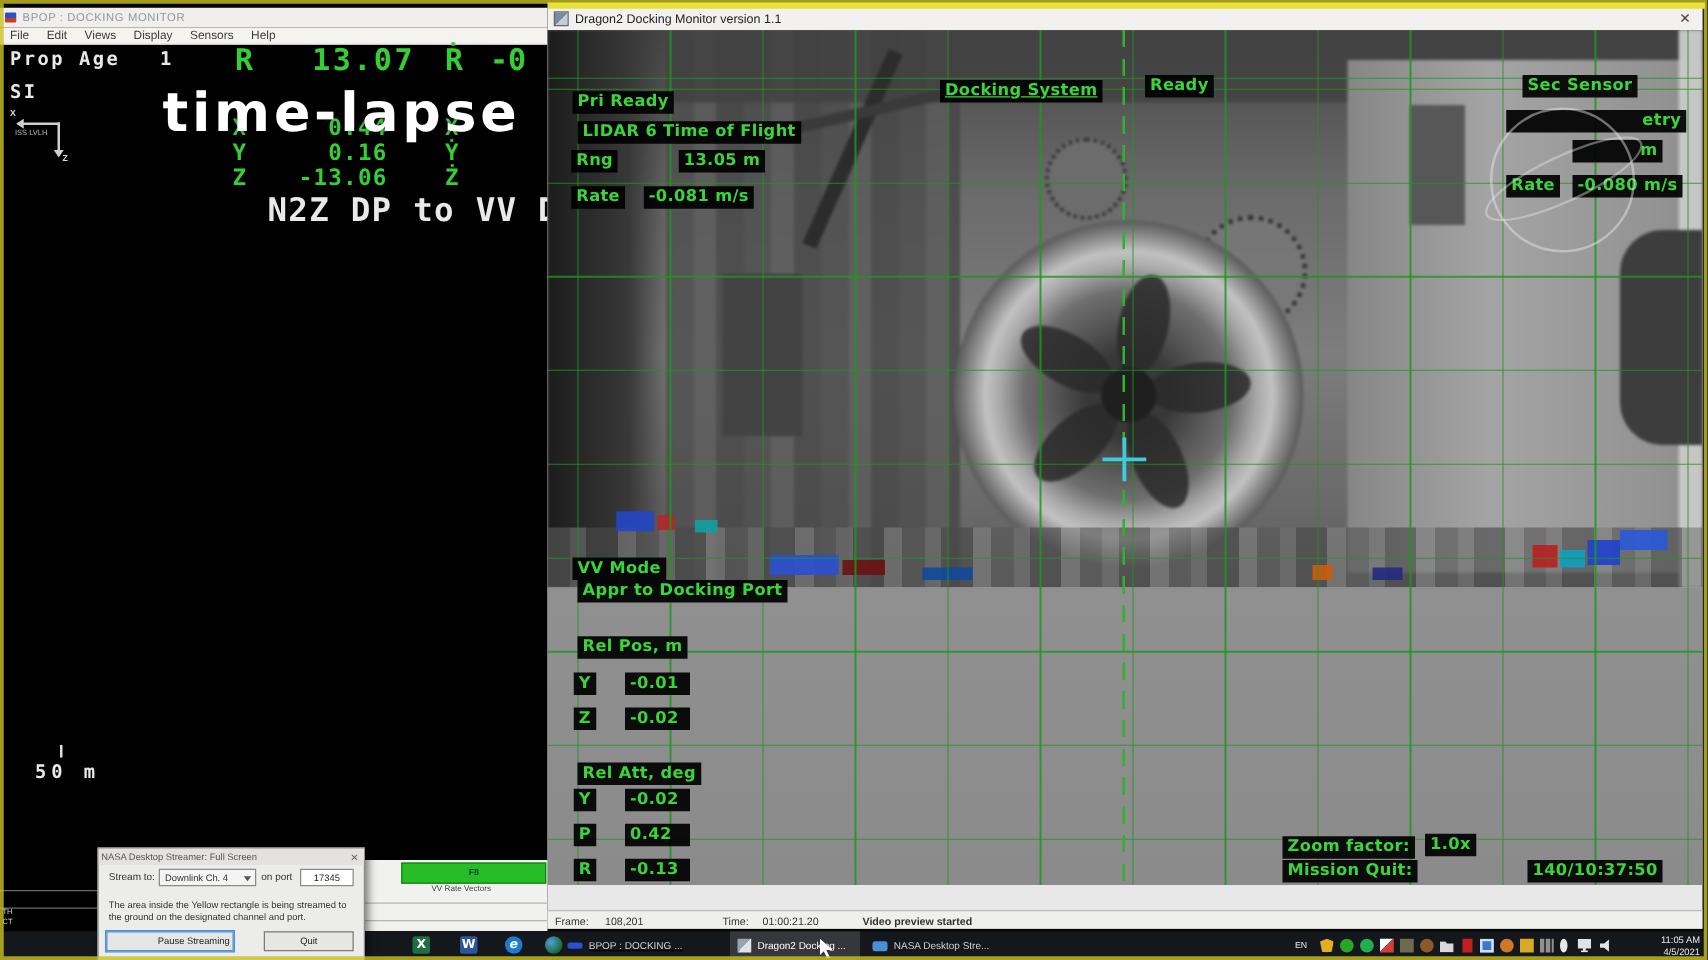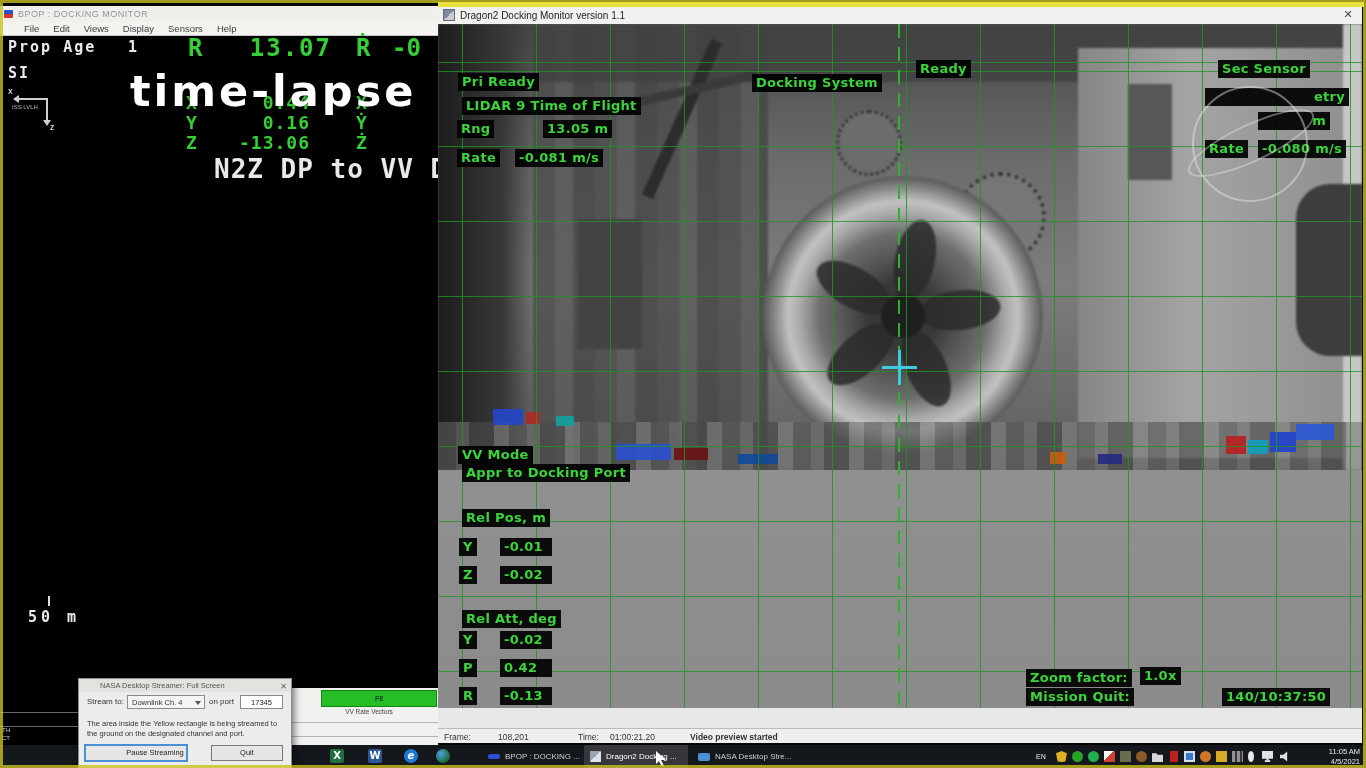--- a/index.html
+++ b/index.html
@@ -5,21 +5,21 @@
   html,body{margin:0;padding:0;background:#000;width:1366px;height:768px;overflow:hidden;
     font-family:"Liberation Sans",sans-serif;}
   #screen{position:absolute;left:0;top:0;width:1366px;height:768px;background:#050505;overflow:hidden;}
   .abs{position:absolute;}
 
   
   .left-win{position:absolute;left:0;top:6px;width:438px;height:739px;background:#000;overflow:hidden;}
   .lw-titlebar{position:absolute;left:0;top:0;width:100%;height:16px;background:#f0efec;display:flex;align-items:center;gap:5px;padding-left:4px;box-sizing:border-box;}
   .lw-appicon{width:9px;height:8px;background:linear-gradient(180deg,#2a52c8 55%,#cc3a2a 55%);border-radius:1px;}
   .lw-title{font-size:9px;color:#8f96a0;letter-spacing:.5px;}
-  .lw-menubar{position:absolute;left:0;top:16px;width:100%;height:14px;background:#f4f3f0;display:flex;align-items:center;gap:14px;padding-left:24px;box-sizing:border-box;border-bottom:1px solid #c8c8c8;}
+  .lw-menubar{position:absolute;left:0;top:16px;width:100%;height:14px;background:#f4f3f0;display:flex;align-items:center;gap:14px;padding-left:8px;box-sizing:border-box;border-bottom:1px solid #c8c8c8;}
   .lw-menu{font-size:9.5px;color:#3c3c3c;}
   .mono{font-family:"DejaVu Sans Mono",monospace;}
   .lw-white{color:#e9e9e9;font-weight:bold;}
   .lw-green{color:#35cf35;font-weight:bold;}
   .gval{display:inline-block;text-align:right;}
   
   .ax-h{position:absolute;left:6px;top:10px;width:34px;height:2px;background:#cfcfcf;}
   .ax-hd{position:absolute;left:1px;top:7px;width:0;height:0;border:4px solid transparent;border-right:6px solid #cfcfcf;}
   .ax-v{position:absolute;left:38px;top:10px;width:2px;height:24px;background:#cfcfcf;}
   .ax-vd{position:absolute;left:35px;top:32px;width:0;height:0;border:4px solid transparent;border-top:6px solid #cfcfcf;}
@@ -73,21 +73,21 @@
     font-family:"DejaVu Sans",sans-serif;font-weight:bold;}
   .nasa-l1{font-size:18px;line-height:22px;text-shadow:0 0 3px rgba(0,0,0,.5);}
   .nasa-l2{font-size:31px;line-height:34px;letter-spacing:1px;text-shadow:0 0 3px rgba(0,0,0,.5);}
   .nasa-logo{position:absolute;left:1192px;top:86px;width:112px;height:112px;border:2px solid rgba(235,235,235,.45);border-radius:50%;z-index:39;}
   .nasa-orbit{position:absolute;left:1182px;top:124px;width:134px;height:34px;border:2px solid rgba(235,235,235,.4);border-radius:50%;transform:rotate(-25deg);z-index:39;}
 
   
   .dlg{position:absolute;left:78px;top:678px;width:212px;height:90px;background:#ececea;border:1px solid #8f8f8f;
     box-shadow:2px 2px 7px rgba(0,0,0,.55);z-index:60;}
   .dlg-title{position:absolute;left:0;top:0;width:100%;height:13px;background:#e4e2df;font-size:7.5px;color:#555;
-    line-height:13px;padding-left:21px;box-sizing:border-box;}
+    line-height:13px;padding-left:2px;box-sizing:border-box;}
   .dlg-close{position:absolute;right:4px;top:1px;font-size:8px;color:#666;}
   .dlg-lab{position:absolute;font-size:8px;color:#333;}
   .dlg-select{position:absolute;left:48px;top:16px;width:78px;height:14px;background:#f4f4f4;border:1px solid #8a8a8a;
     font-size:7.5px;color:#333;line-height:13px;padding-left:4px;box-sizing:border-box;}
   .dlg-chev{position:absolute;right:3px;top:5px;width:0;height:0;border:3px solid transparent;border-top:4px solid #555;}
   .dlg-input{position:absolute;left:161px;top:16px;width:43px;height:14px;background:#fff;border:1px solid #8a8a8a;
     font-size:7.5px;color:#222;line-height:13px;text-align:center;box-sizing:border-box;}
   .dlg-body{position:absolute;left:8px;top:40px;width:197px;font-size:7.5px;line-height:9.5px;color:#333;}
   .dlg-btn{position:absolute;top:66px;height:16px;background:#e6e6e4;border:1px solid #7a7a7a;font-size:7.5px;color:#222;
     text-align:center;line-height:14px;box-sizing:border-box;}
@@ -226,27 +226,27 @@
 
     <div class="lower-panel"></div>
 
     <div class="gridlay">
       <div class="center-dash"></div>
       <div class="ch-h"></div>
       <div class="ch-v"></div>
     </div>
 
     <span class="hud" style="left:20px;top:67px;">Pri Ready</span>
-    <span class="hud" style="left:24px;top:91px;">LIDAR 9 Time of Flight</span>
+    <span class="hud" style="left:24px;top:91px;">LIDAR 6 Time of Flight</span>
     <span class="hud" style="left:19px;top:114px;">Rng</span>
     <span class="hud" style="left:77px;top:114px;margin-left:28px;">13.05 m</span>
     <span class="hud" style="left:19px;top:143px;">Rate</span>
     <span class="hud" style="left:77px;top:143px;">-0.081 m/s</span>
 
-    <span class="hud" style="left:314px;top:68px;">Docking System</span>
+    <span class="hud" style="left:314px;top:58px;text-decoration:underline;">Docking System</span>
     <span class="hud" style="left:478px;top:54px;">Ready</span>
 
     <span class="hud" style="left:780px;top:54px;">Sec Sensor</span>
     <span class="hud" style="left:767px;top:82px;width:136px;text-align:right;">etry</span>
     <span class="hud" style="left:820px;top:106px;width:64px;text-align:right;">m</span>
     <span class="hud" style="left:767px;top:134px;">Rate</span>
     <span class="hud" style="left:820px;top:134px;">-0.080 m/s</span>
 
     <span class="hud" style="left:20px;top:440px;">VV Mode</span>
     <span class="hud" style="left:24px;top:458px;">Appr to Docking Port</span>
@@ -265,21 +265,21 @@
     <span class="hud" style="left:21px;top:681px;">R</span>
     <span class="hud" style="left:62px;top:681px;min-width:44px;">-0.13</span>
 
     <span class="hud" style="left:588px;top:663px;">Zoom factor:</span>
     <span class="hud" style="left:702px;top:661px;">1.0x</span>
     <span class="hud" style="left:588px;top:682px;">Mission Quit:</span>
     <span class="hud" style="left:784px;top:682px;min-width:100px;">140/10:37:50</span>
 
     <div class="footer2">
       <span class="f2txt" style="left:6px;">Frame:</span>
-      <span class="f2txt" style="left:60px;">108,201</span>
+      <span class="f2txt" style="left:46px;">108,201</span>
       <span class="f2txt" style="left:140px;">Time:</span>
       <span class="f2txt" style="left:172px;">01:00:21.20</span>
       <span class="f2txt" style="left:252px;font-weight:bold;">Video preview started</span>
     </div>
   </section>
 
   <span class="timelapse">time-lapse</span>
 
   <div class="nasa-logo"></div>
   <div class="nasa-orbit"></div>
@@ -300,21 +300,21 @@
     <div class="dlg-btn focus" style="left:6px;width:102px;">Pause Streaming</div>
     <div class="dlg-btn" style="left:132px;width:72px;">Quit</div>
   </div>
 
   <div class="taskbar">
     <span class="tb-ico" style="left:330px;background:#1e6e42;">X</span>
     <span class="tb-ico" style="left:368px;background:#2b579a;">W</span>
     <span class="tb-ico" style="left:404px;background:#1a7ad4;border-radius:50%;font-style:italic;">e</span>
     <span class="tb-ico" style="left:436px;background:radial-gradient(circle at 35% 35%,#4aa0e0,#1d6a33 70%);border-radius:50%;"></span>
 
-    <div class="tb-btn" style="left:482px;width:124px;">
+    <div class="tb-btn" style="left:448px;width:124px;text-decoration:underline;">
       <span style="width:12px;height:5px;background:#2a4fd0;border-radius:2px;"></span>
       <span class="tb-btn-lab">BPOP : DOCKING ...</span>
     </div>
     <div class="tb-btn active" style="left:584px;width:104px;">
       <span style="width:11px;height:11px;background:linear-gradient(135deg,#9aa4b0 50%,#dfe3e8 50%);"></span>
       <span class="tb-btn-lab" style="color:#fff;">Dragon2 Docking ...</span>
     </div>
     <div class="tb-btn" style="left:692px;width:106px;">
       <span style="width:12px;height:8px;background:#4a90d9;border-radius:2px;"></span>
       <span class="tb-btn-lab">NASA Desktop Stre...</span>

